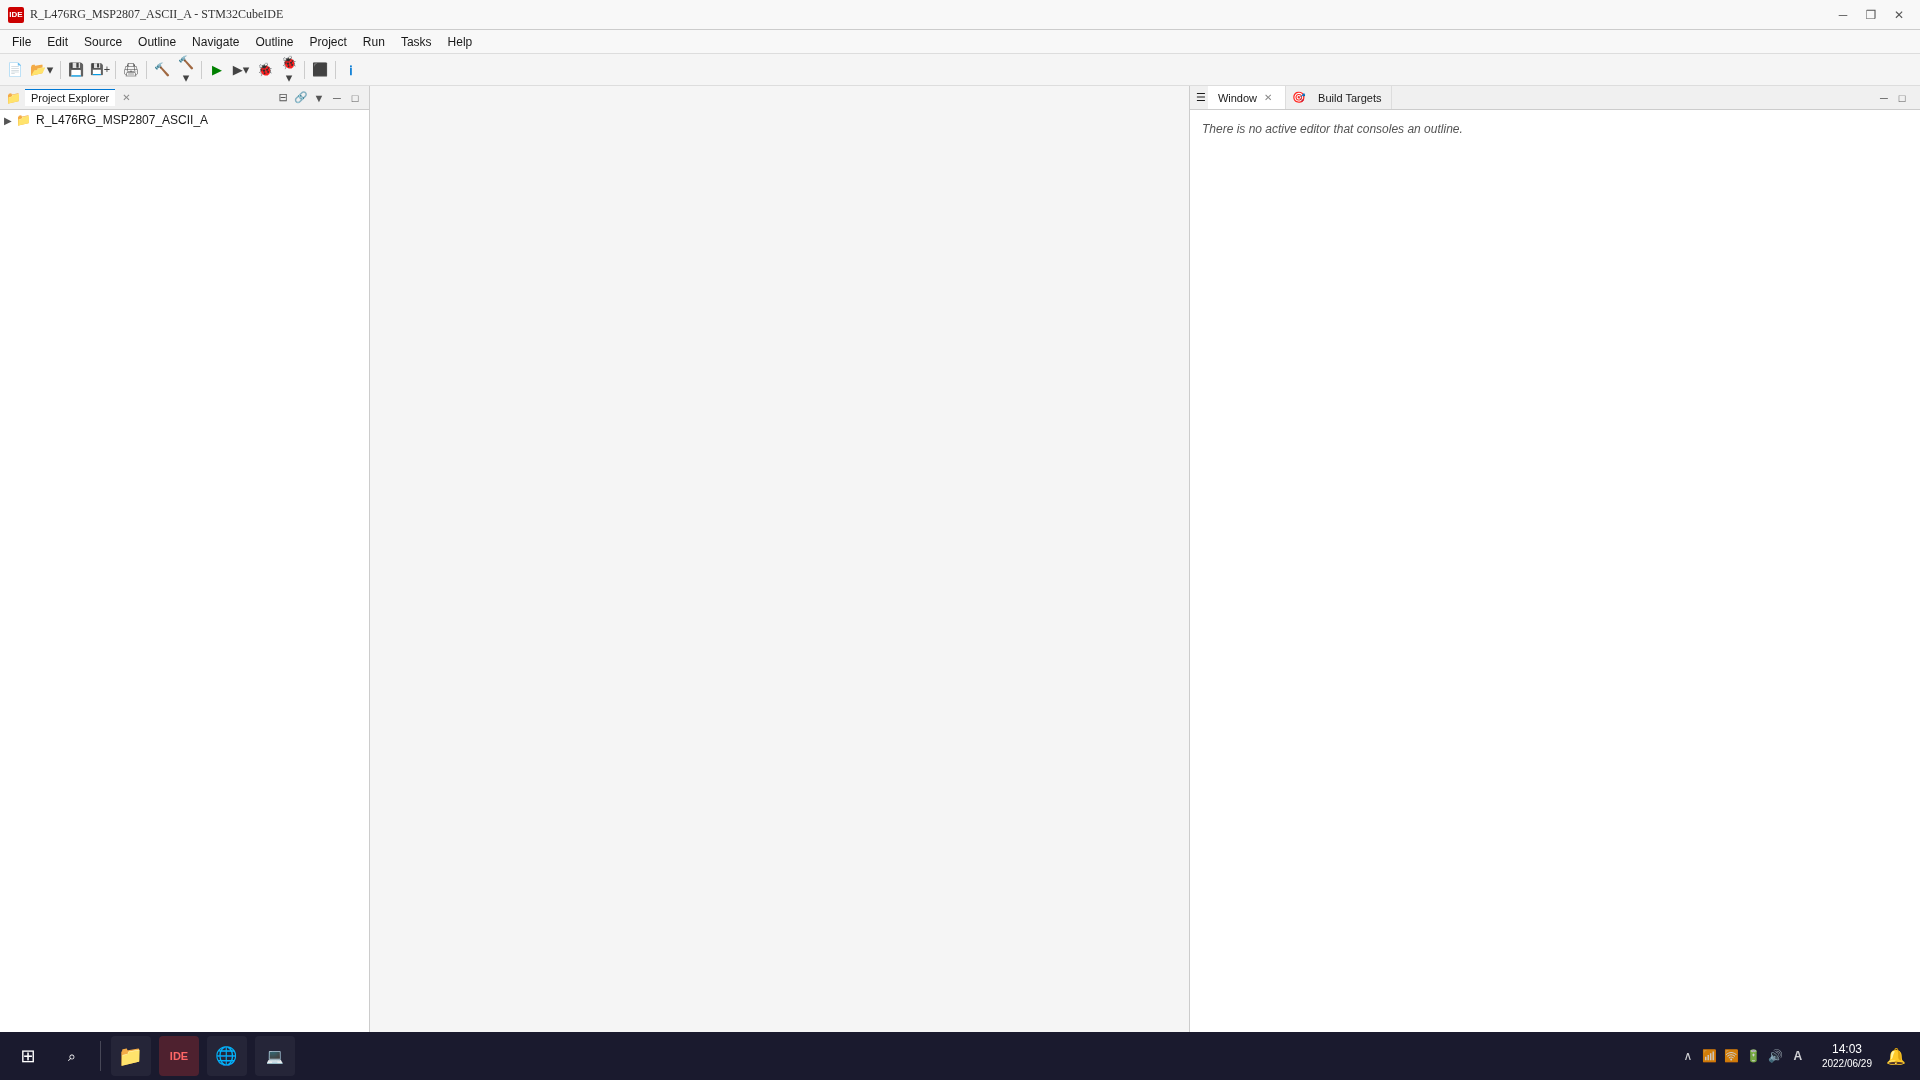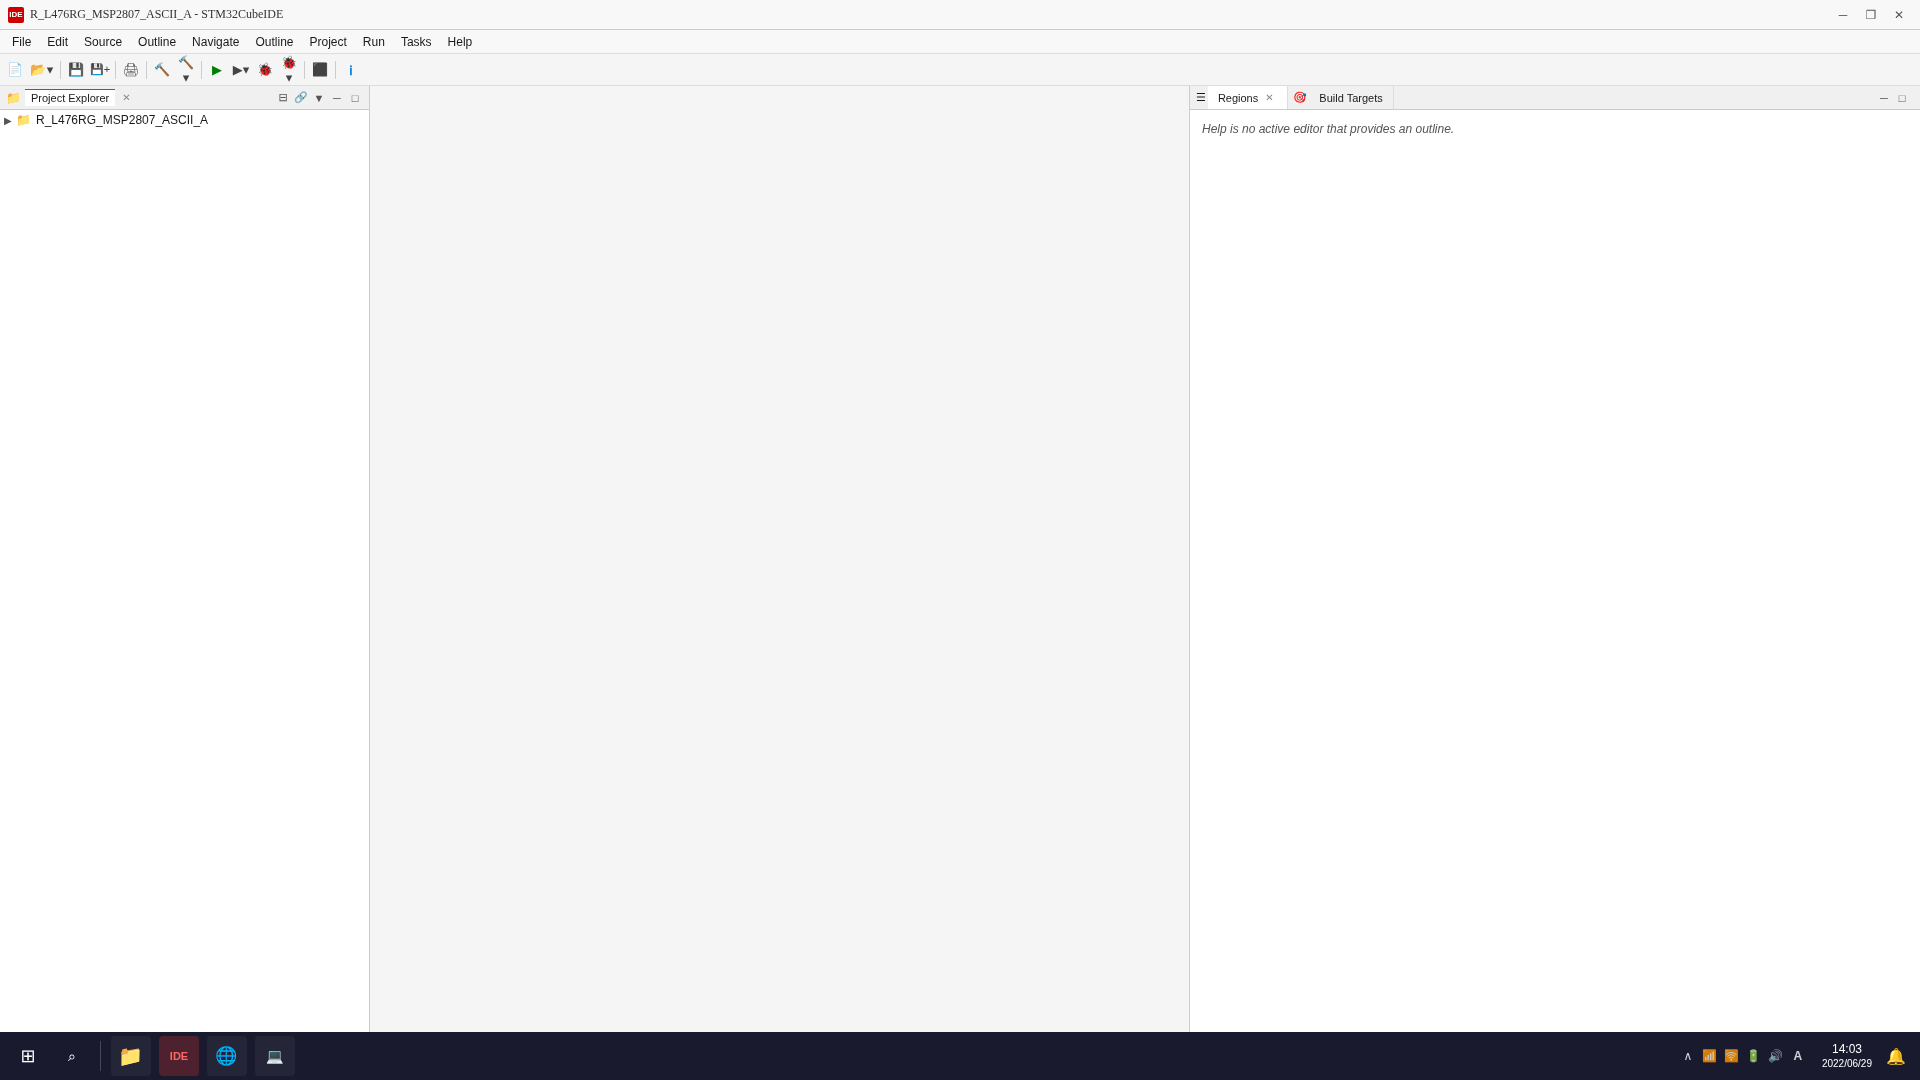--- a/index.html
+++ b/index.html
@@ -465,33 +465,33 @@
     </div>
   </div>
 
   <div id="editor-area" style="background:#f5f5f5;">
   </div>
 
   <div id="right-panel">
     <div class="panel-header build-tab-header">
       <span style="font-size:11px;margin-right:2px">☰</span>
       <span class="build-tab active">
-        <span>Regions</span>
+        <span>Window</span>
         <span class="close-x">✕</span>
       </span>
       <span style="font-size:11px;margin-left:6px;margin-right:2px">🎯</span>
       <span class="build-tab">
         <span>Build Targets</span>
       </span>
       <div class="build-panel-controls">
         <span class="panel-ctrl-btn">─</span>
         <span class="panel-ctrl-btn">□</span>
       </div>
     </div>
-    <div class="outline-text">Help is no active editor that provides an outline.</div>
+    <div class="outline-text">There is no active editor that consoles an outline.</div>
   </div>
 
 </div>
 
 <div id="bottom-layout">
 
   <div id="console-panel">
     <div class="panel-header" style="height:26px;gap:0;padding:0;">
       <div class="console-tabs">
         <div class="console-tab">

